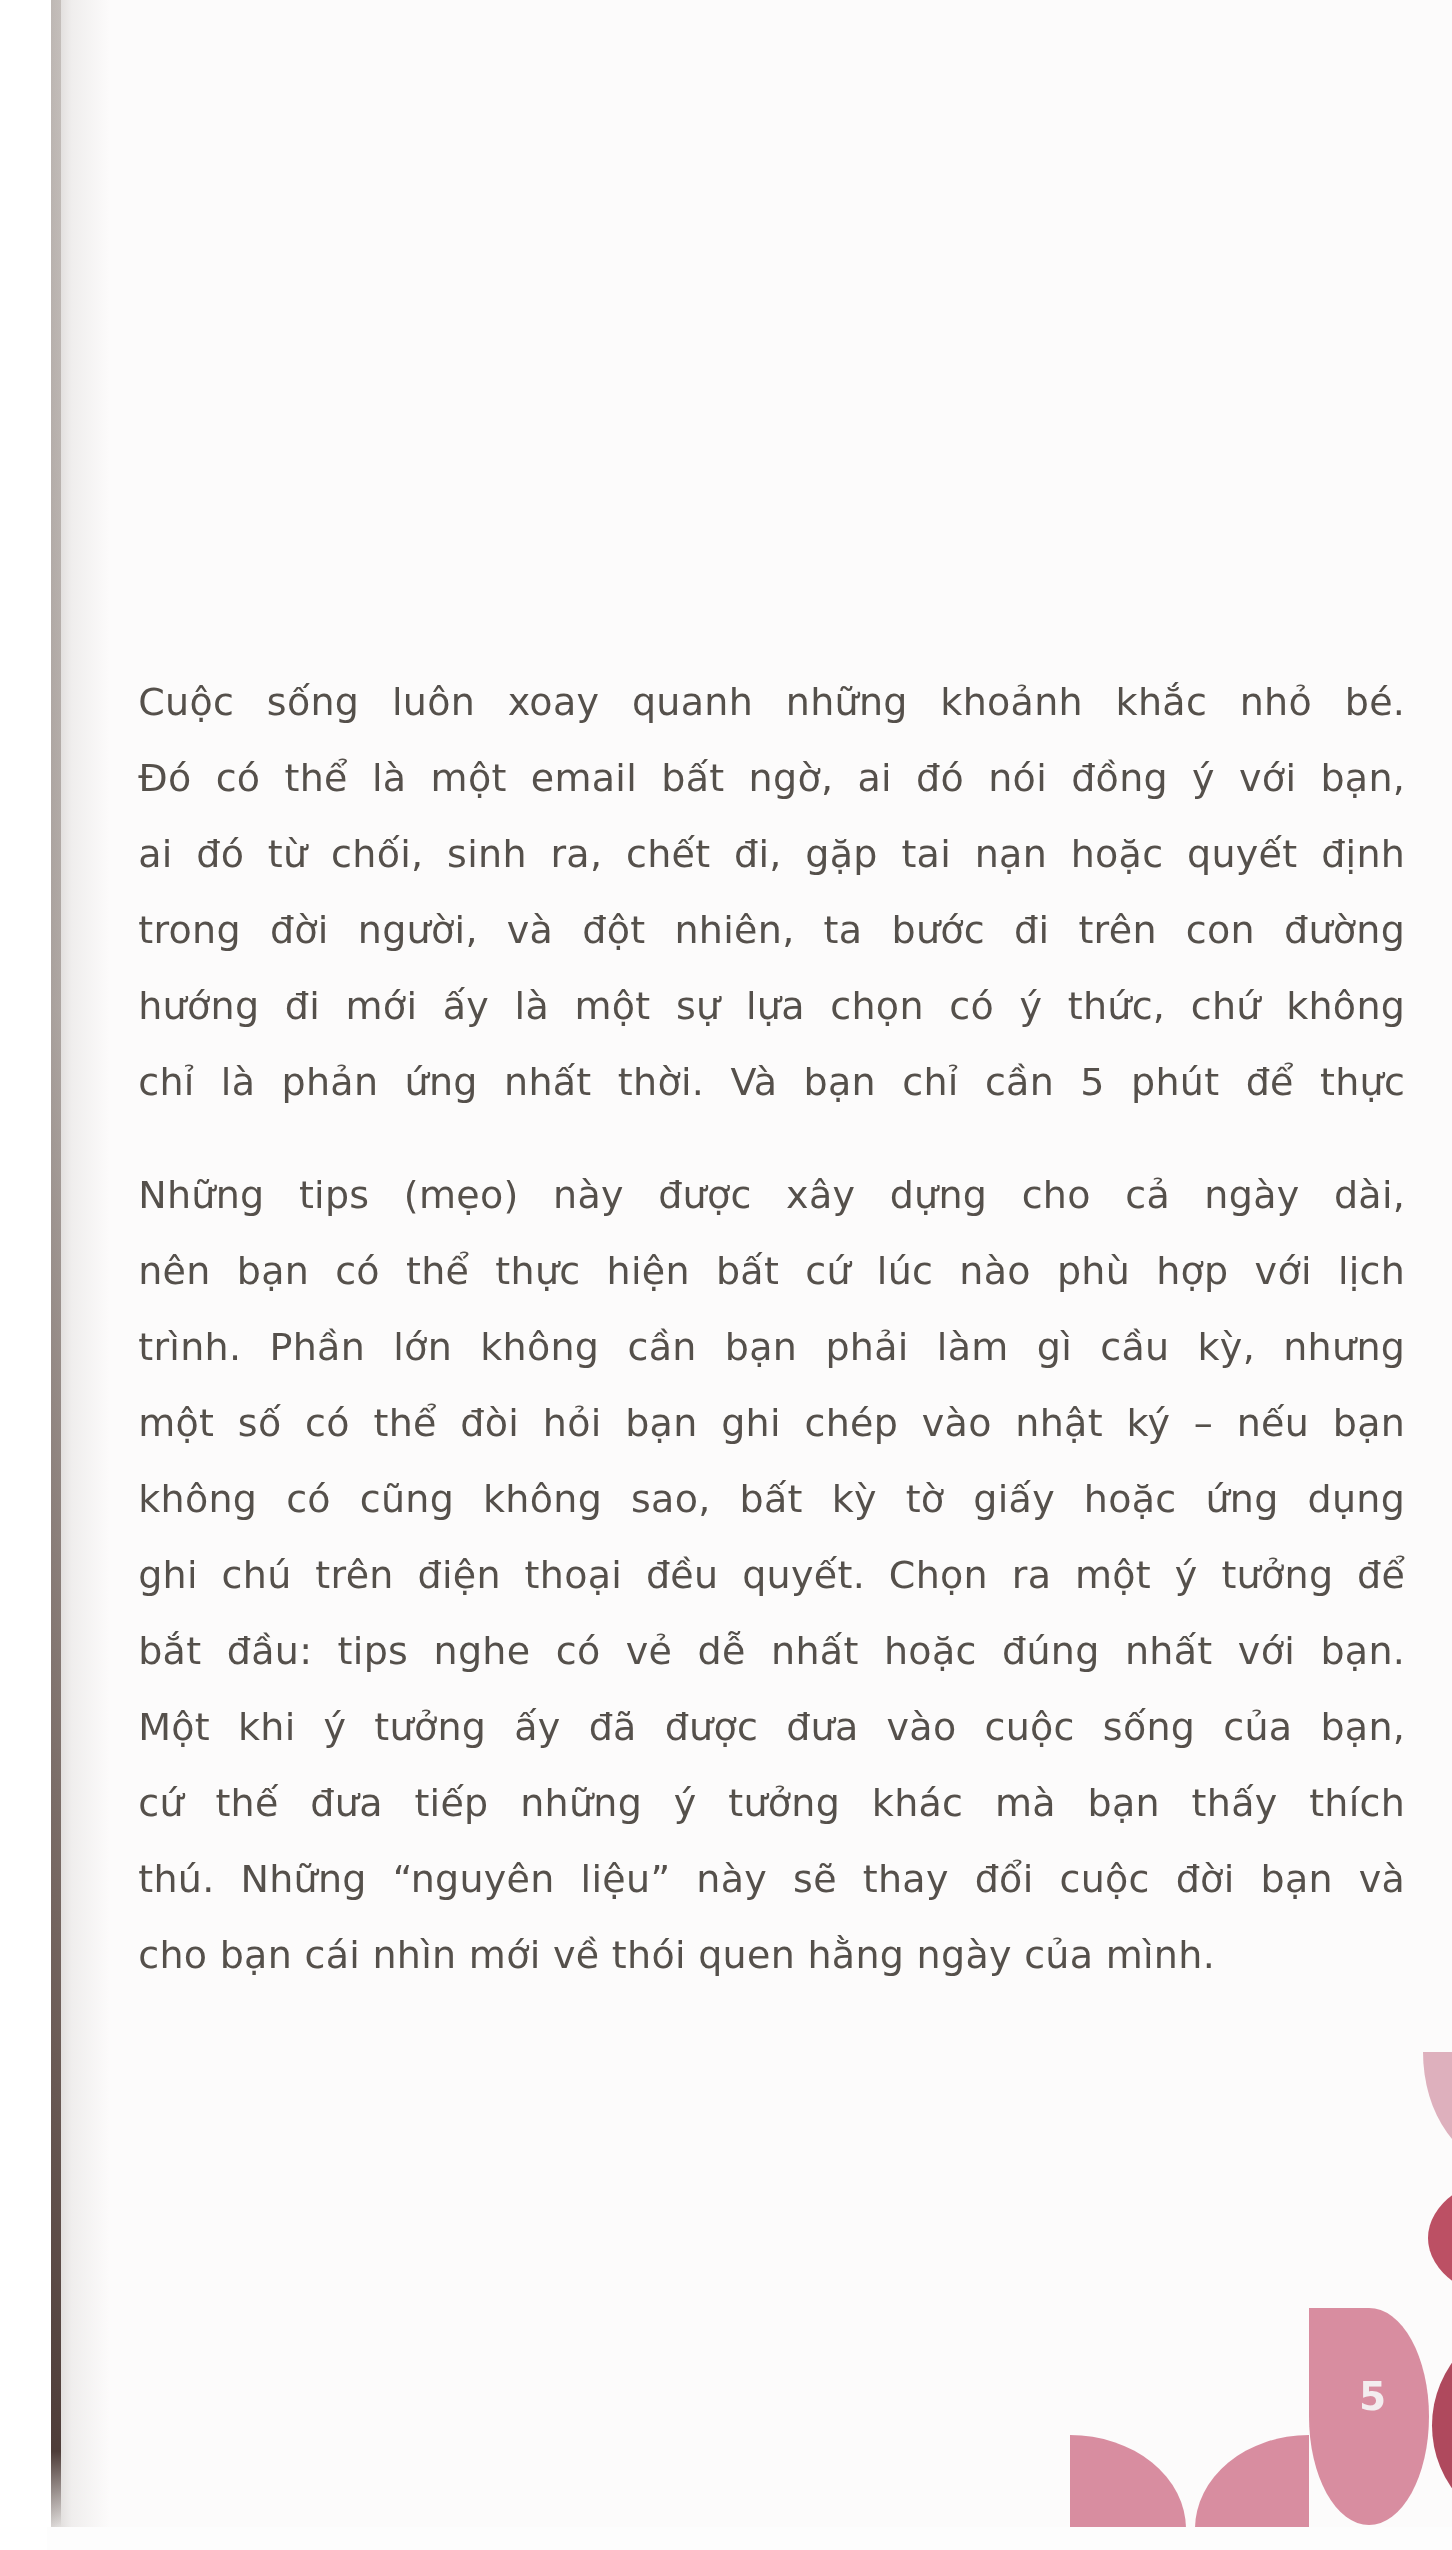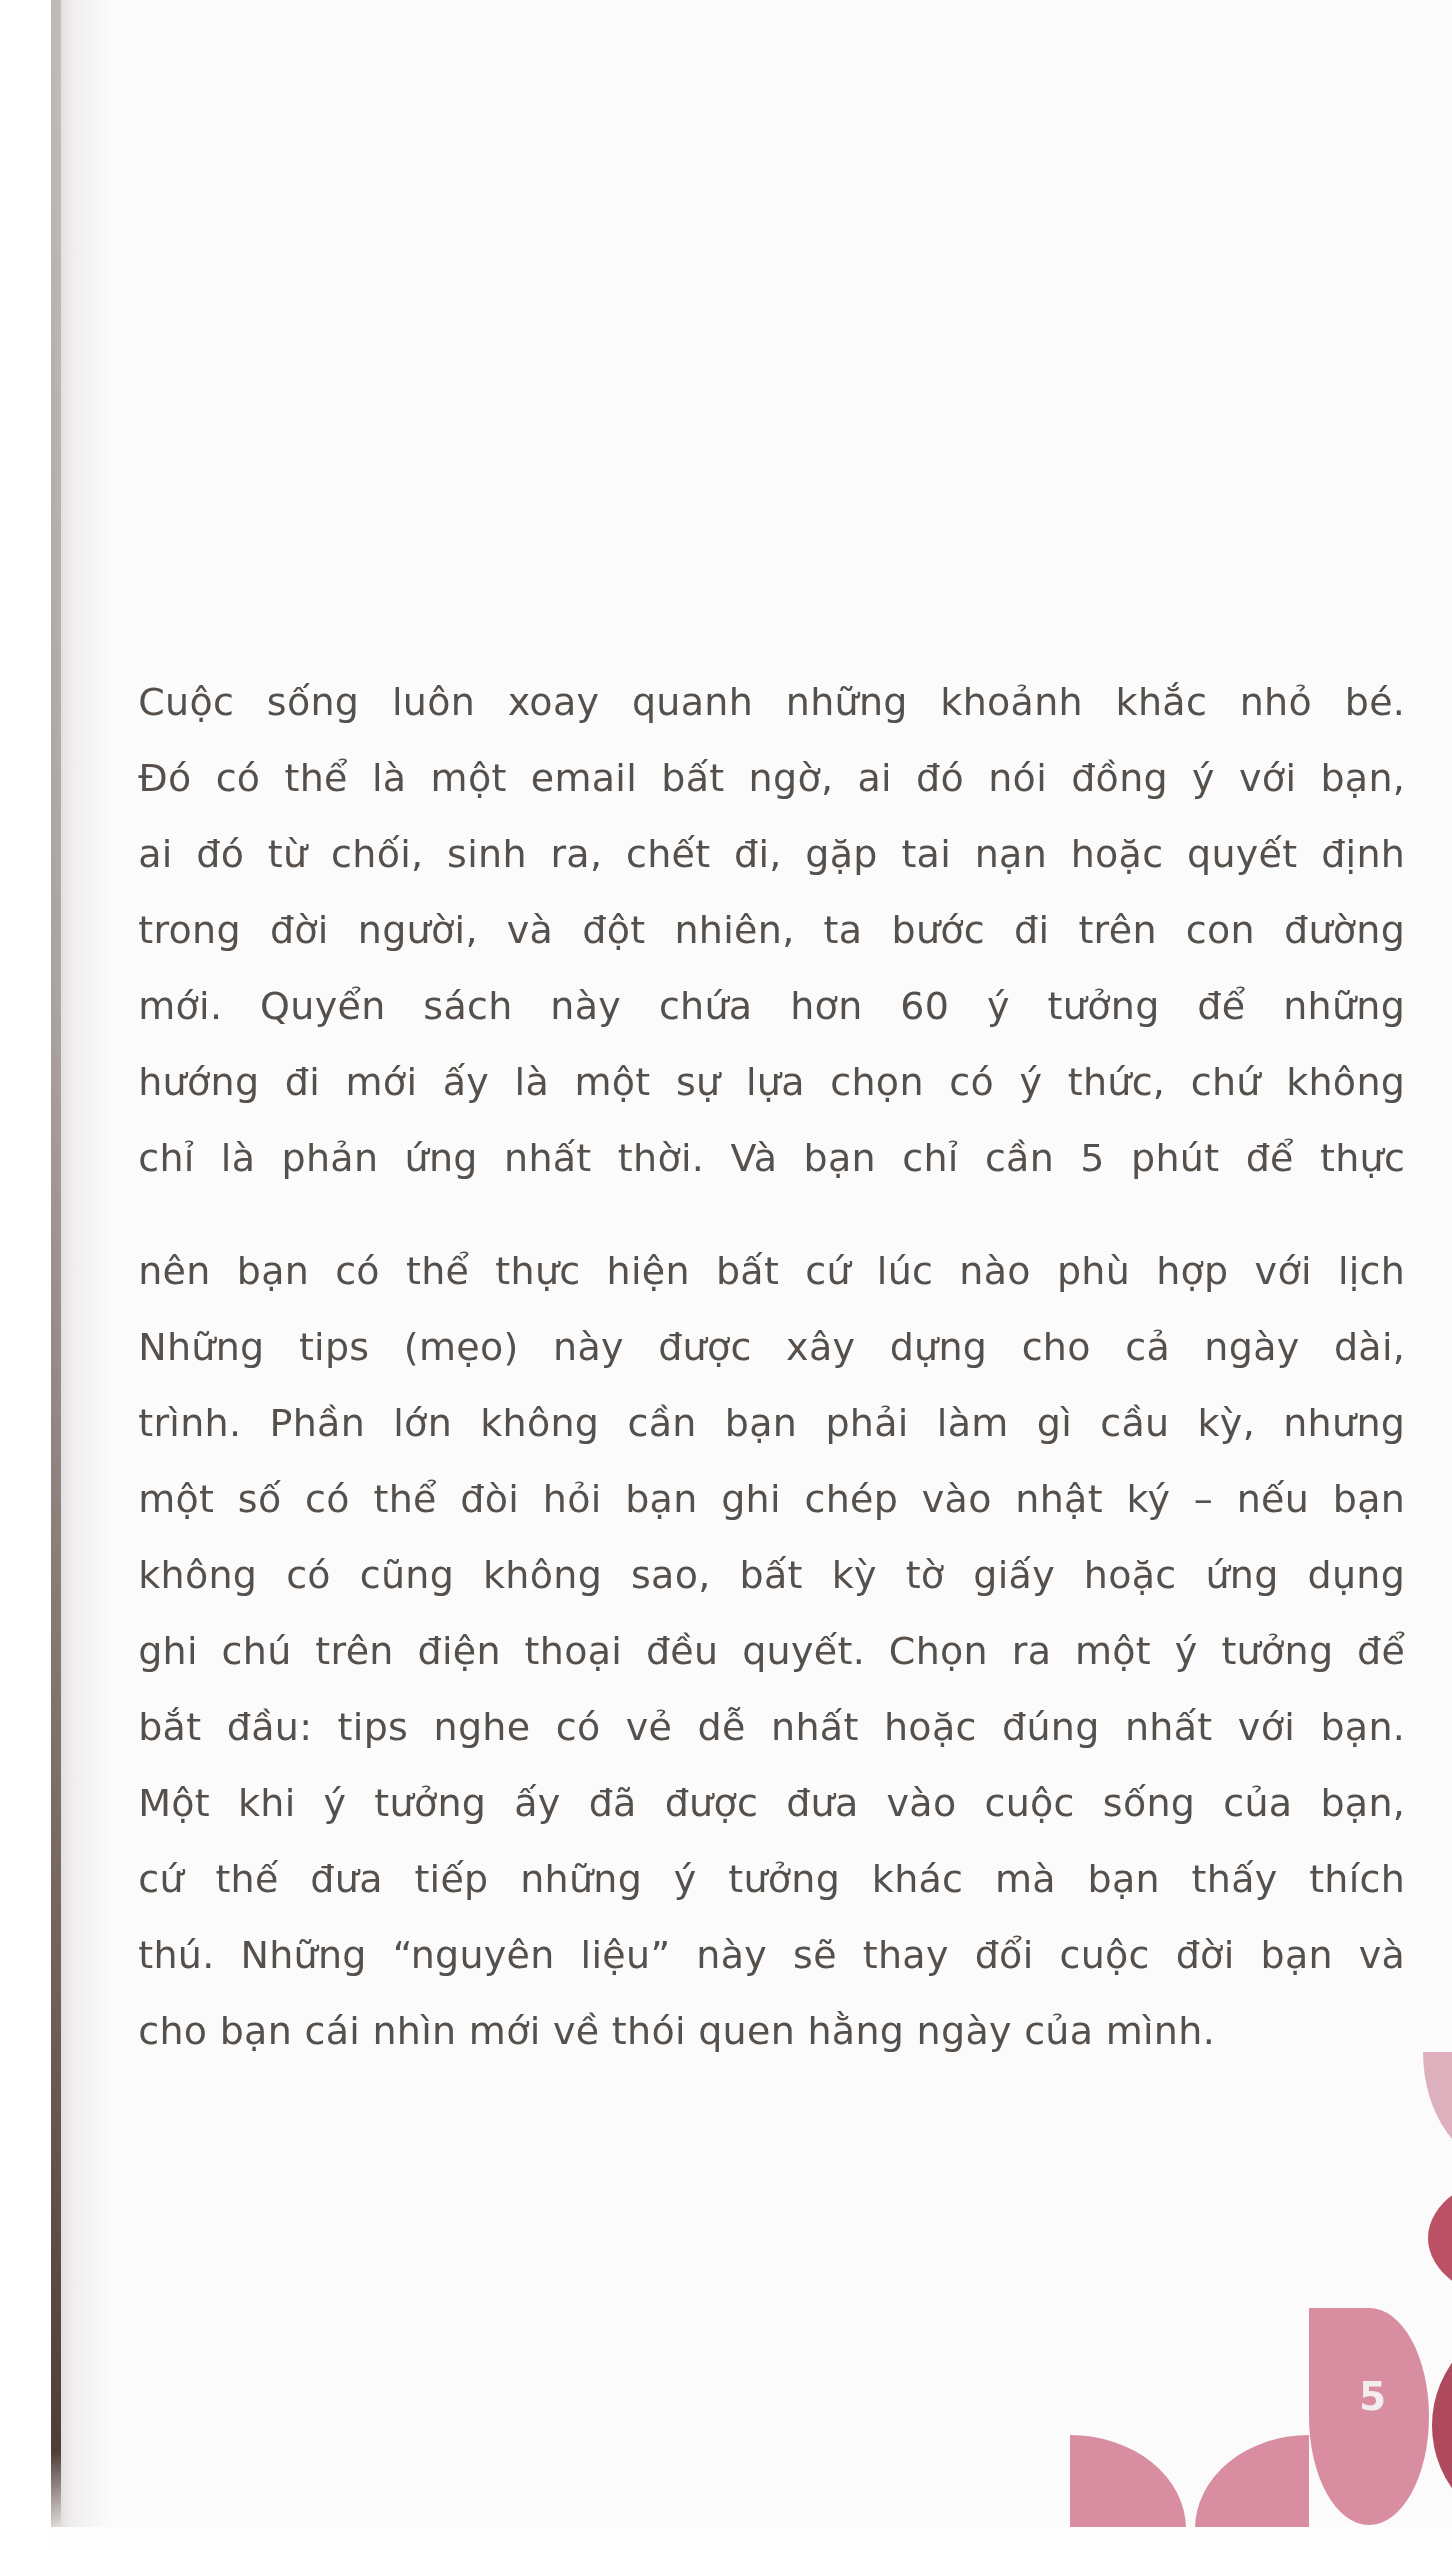--- a/index.html
+++ b/index.html
@@ -125,27 +125,26 @@
 
     <div class="left-edge-shadow"></div>
     <div class="left-edge-line"></div>
 
     <div class="text-block">
       <div class="paragraph">
         <div class="line">Cuộc sống luôn xoay quanh những khoảnh khắc nhỏ bé.</div>
         <div class="line">Đó có thể là một email bất ngờ, ai đó nói đồng ý với bạn,</div>
         <div class="line">ai đó từ chối, sinh ra, chết đi, gặp tai nạn hoặc quyết định</div>
         <div class="line">trong đời người, và đột nhiên, ta bước đi trên con đường</div>
-        <div class="line">mới. Quyển sách này chứa hơn 60 ý tưởng để những</div>
         <div class="line">hướng đi mới ấy là một sự lựa chọn có ý thức, chứ không</div>
         <div class="line">chỉ là phản ứng nhất thời. Và bạn chỉ cần 5 phút để thực</div>
       </div>
       <div class="paragraph">
+        <div class="line">Những tips (mẹo) này được xây dựng cho cả ngày dài,</div>
         <div class="line">nên bạn có thể thực hiện bất cứ lúc nào phù hợp với lịch</div>
-        <div class="line">Những tips (mẹo) này được xây dựng cho cả ngày dài,</div>
         <div class="line">trình. Phần lớn không cần bạn phải làm gì cầu kỳ, nhưng</div>
         <div class="line">một số có thể đòi hỏi bạn ghi chép vào nhật ký – nếu bạn</div>
         <div class="line">không có cũng không sao, bất kỳ tờ giấy hoặc ứng dụng</div>
         <div class="line">ghi chú trên điện thoại đều quyết. Chọn ra một ý tưởng để</div>
         <div class="line">bắt đầu: tips nghe có vẻ dễ nhất hoặc đúng nhất với bạn.</div>
         <div class="line">Một khi ý tưởng ấy đã được đưa vào cuộc sống của bạn,</div>
         <div class="line">cứ thế đưa tiếp những ý tưởng khác mà bạn thấy thích</div>
         <div class="line">thú. Những “nguyên liệu” này sẽ thay đổi cuộc đời bạn và</div>
         <div class="line last">cho bạn cái nhìn mới về thói quen hằng ngày của mình.</div>
       </div>

